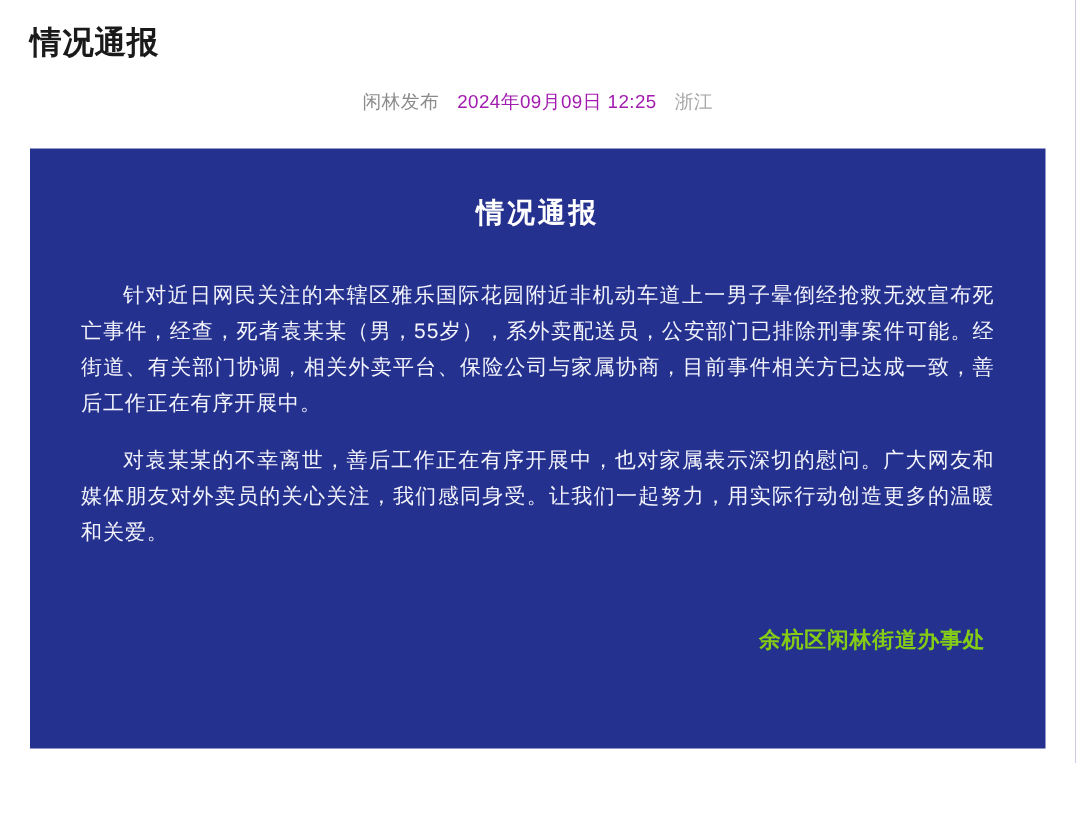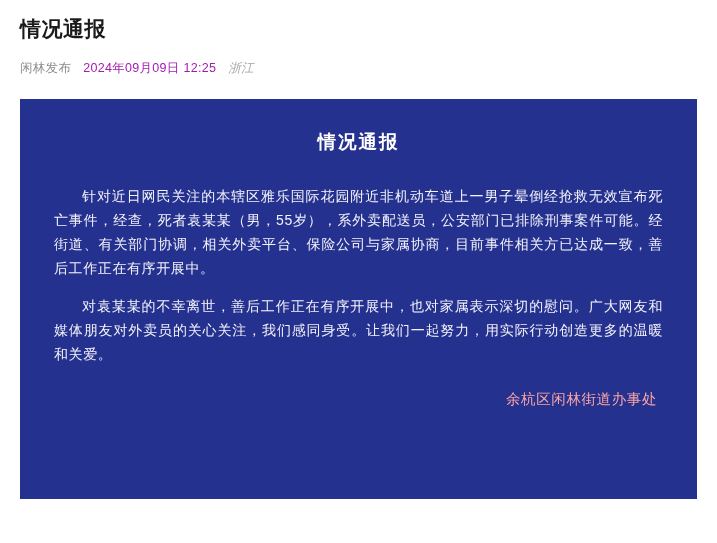--- a/index.html
+++ b/index.html
@@ -29,32 +29,32 @@
     margin: 14px 0 0 0;
     line-height: 30px;
   }
   .meta-row {
     display: flex;
     align-items: center;
     margin-top: 16px;
     font-size: 12.5px;
     color: #9a9a9a;
     letter-spacing: 0.3px;
+    justify-content: center;
   }
   .meta-source {
     color: #8c8c8c;
     margin-right: 12px;
   }
   .meta-date {
     color: #a21caf;
     margin-right: 12px;
   }
   .meta-location {
     color: #a6a6a6;
-    font-style: italic;
   }
   .notice-card {
     margin-top: 22px;
     background: #25318e;
     color: #ffffff;
     box-sizing: border-box;
     padding: 30px 34px 28px 34px;
     width: 677px;
     min-height: 400px;
     position: relative;
@@ -70,26 +70,27 @@
   .notice-p {
     font-size: 14px;
     line-height: 24px;
     text-indent: 2em;
     margin: 0 0 14px 0;
     letter-spacing: 0.6px;
     color: #f2f3fb;
     text-align: justify;
   }
   .sign-block {
-    margin-top: 18px;
+    margin-top: 46px;
     text-align: right;
     font-size: 14.5px;
     line-height: 30px;
     letter-spacing: 0.6px;
-    color: #fca5a5;
+    color: #84cc16;
+    font-weight: bold;
   }
   .sign-org {
     display: block;
     padding-right: 6px;
   }
   .sign-date {
     display: block;
     padding-right: 6px;
   }
 </style>

